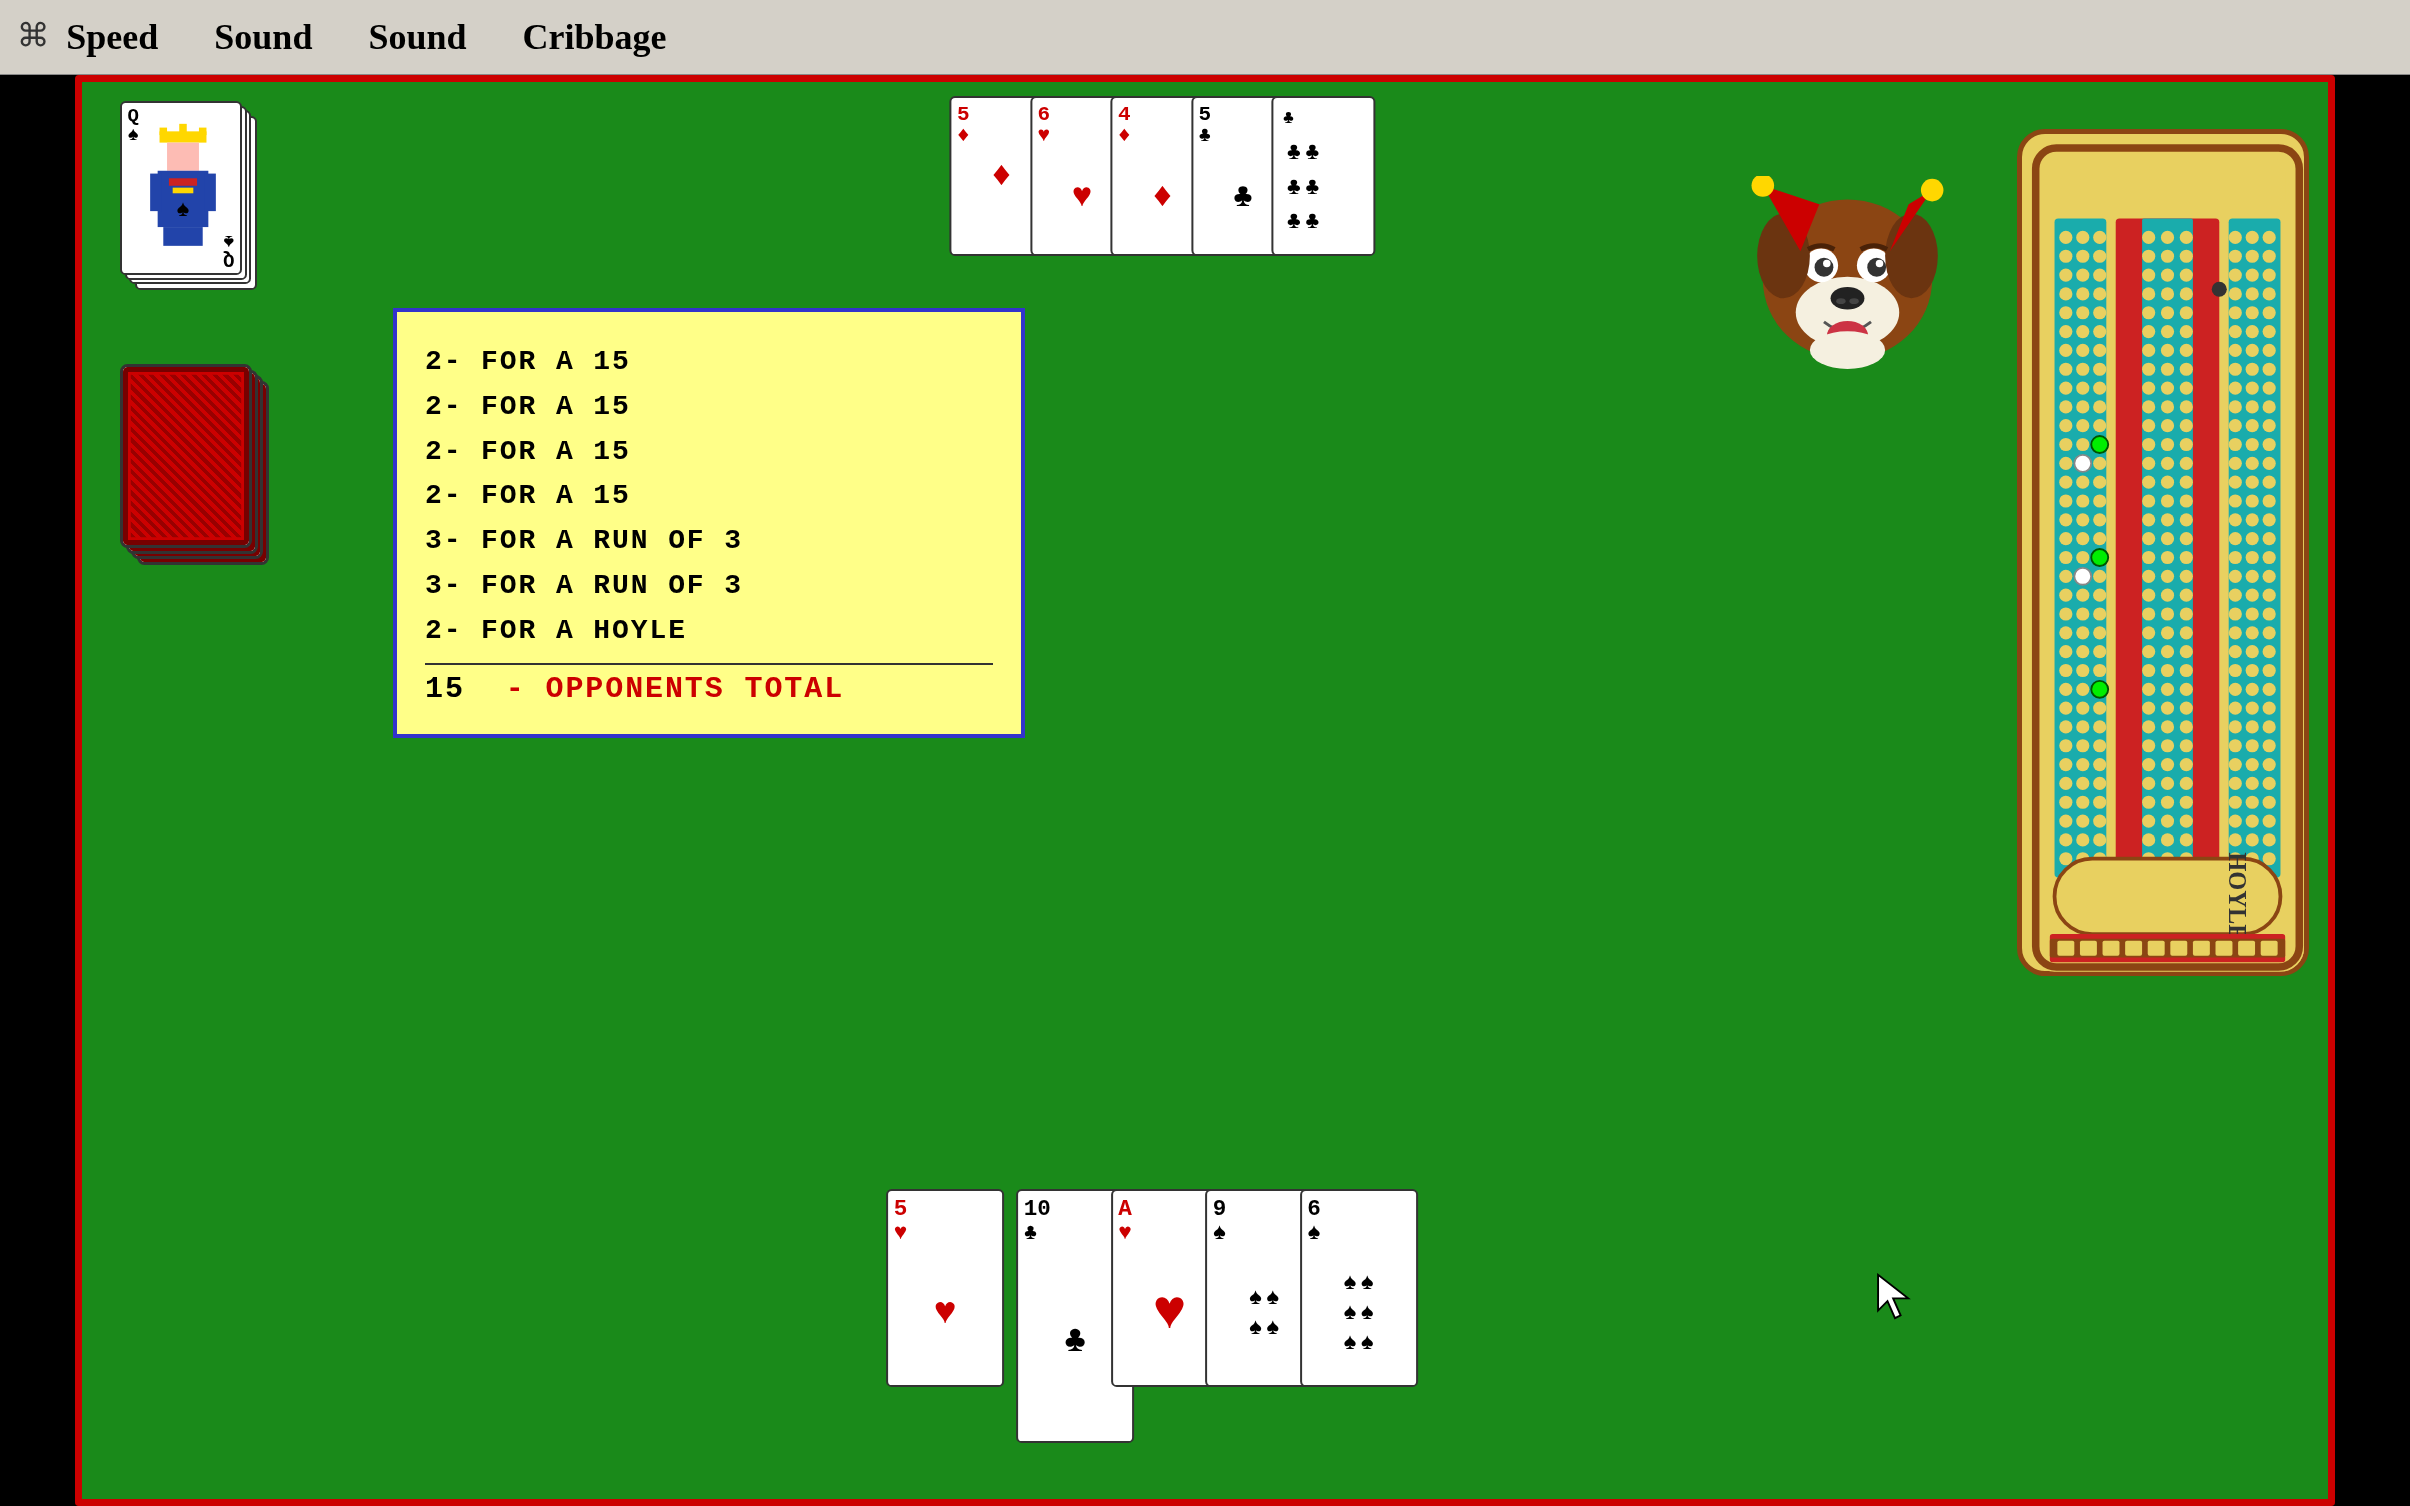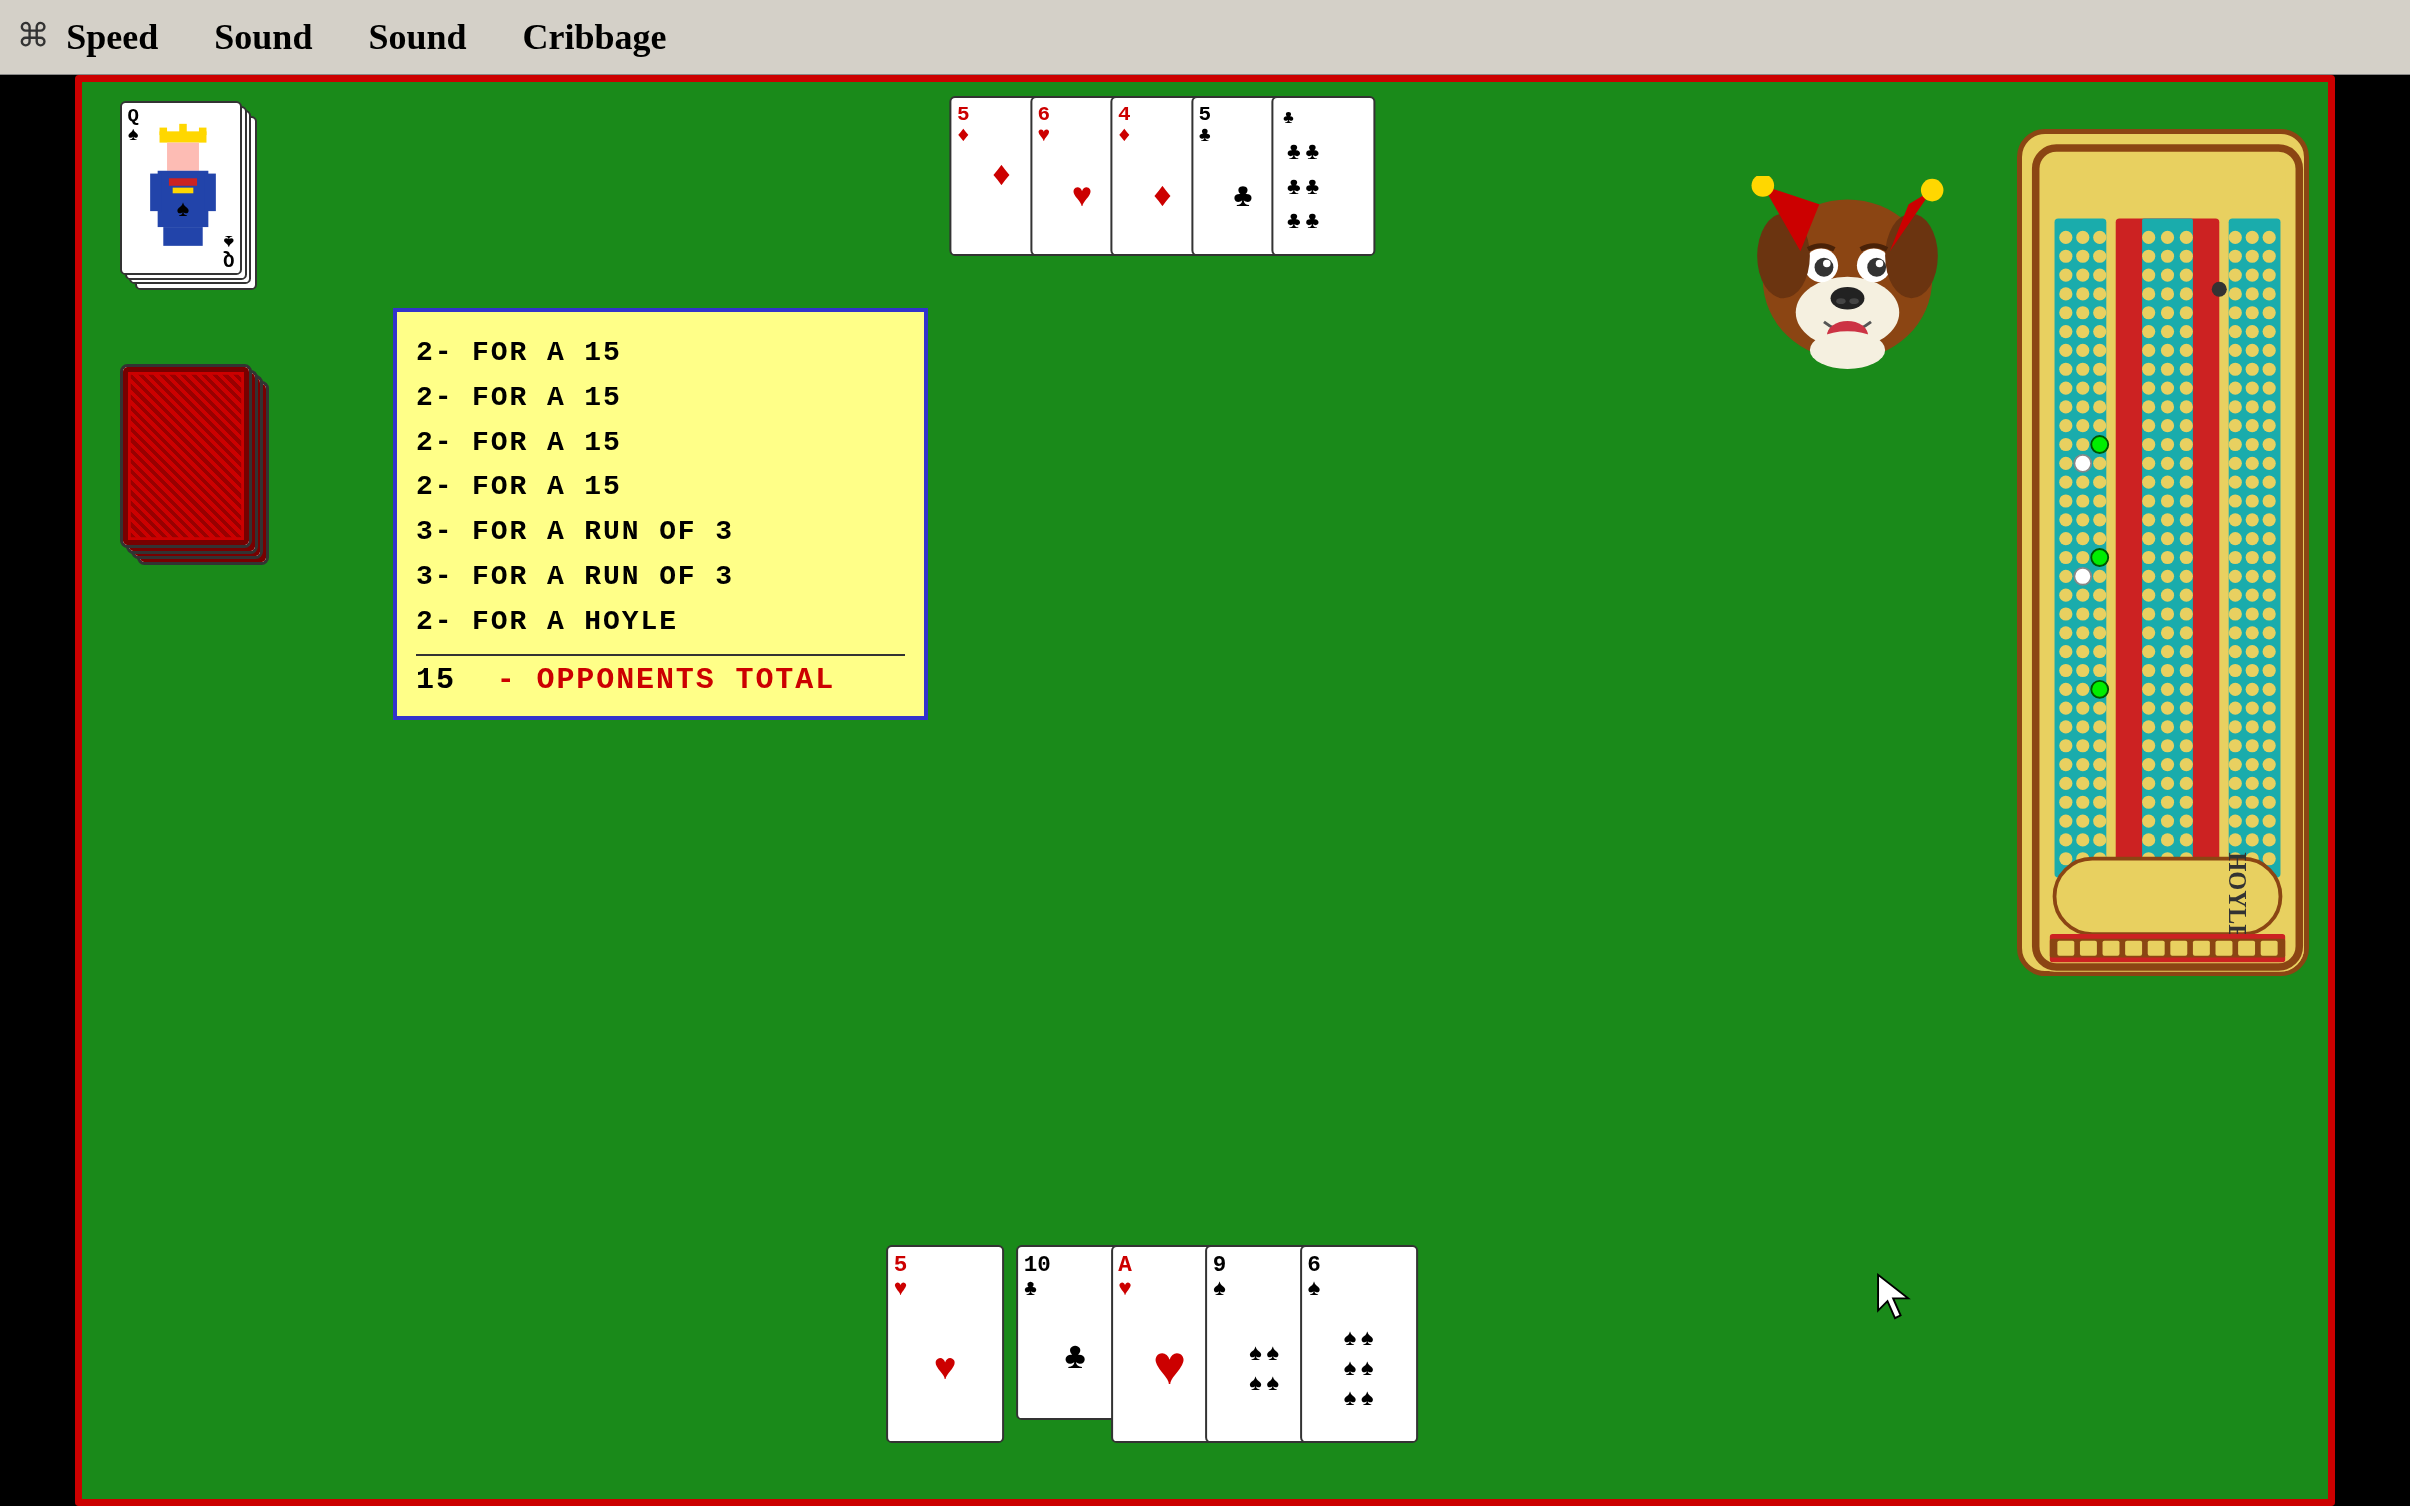--- a/index.html
+++ b/index.html
@@ -109,24 +109,24 @@
       left: 38px;
       width: 188px;
       height: 207px;
     }
 
     
     .score-popup {
       position: absolute;
       top: 226px;
       left: 311px;
-      width: 535px;
+      width: 632px;
       background: #ffff88;
       border: 4.7px solid #3333cc;
-      padding: 19px;
+      padding: 28px;
       z-index: 5;
     }
 
     .score-line {
       font-size: 28px;
       font-weight: bold;
       color: #000;
       line-height: 1.6;
       font-family: 'Courier New', monospace;
       letter-spacing: 1.9px;
@@ -758,21 +758,21 @@
 
   <div class="player-hand">
 
     <div class="hand-card" style="margin-left:0;z-index:1;height:198px;width:118px;">
       <div style="color:#cc0000;font-size:22.6px;font-weight:bold;line-height:1.1;">5<br>♥</div>
       <div style="flex:1;display:flex;align-items:center;justify-content:center;">
         <span style="color:#cc0000;font-size:38px;">♥</span>
       </div>
     </div>
 
-    <div class="hand-card" style="z-index:2;height:175px;width:118px;margin-left:12px;">
+    <div class="hand-card" style="z-index:2;height:254px;width:118px;margin-left:12px;">
       <div style="color:#000;font-size:22.6px;font-weight:bold;line-height:1.1;">10<br>♣</div>
       <div style="flex:1;display:flex;align-items:center;justify-content:center;">
         <span style="color:#000;font-size:38px;">♣</span>
       </div>
     </div>
 
     <div class="hand-card" style="z-index:3;height:198px;width:118px;">
       <div style="color:#cc0000;font-size:22.6px;font-weight:bold;line-height:1.1;">A<br>♥</div>
       <div style="flex:1;display:flex;align-items:center;justify-content:center;">
         <span style="color:#cc0000;font-size:56px;">♥</span>

